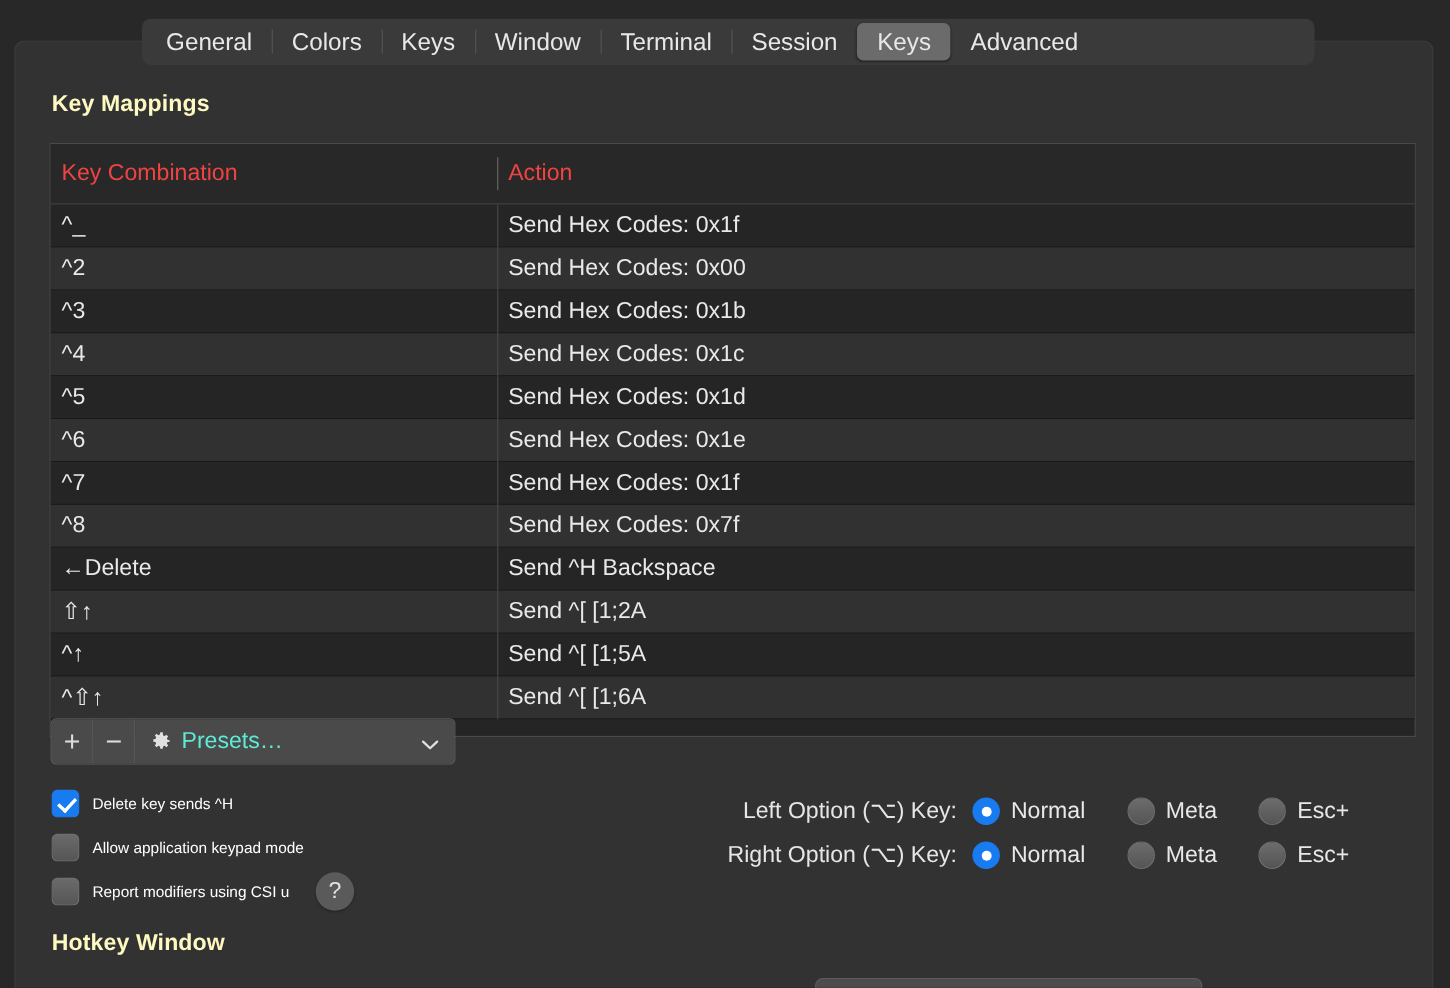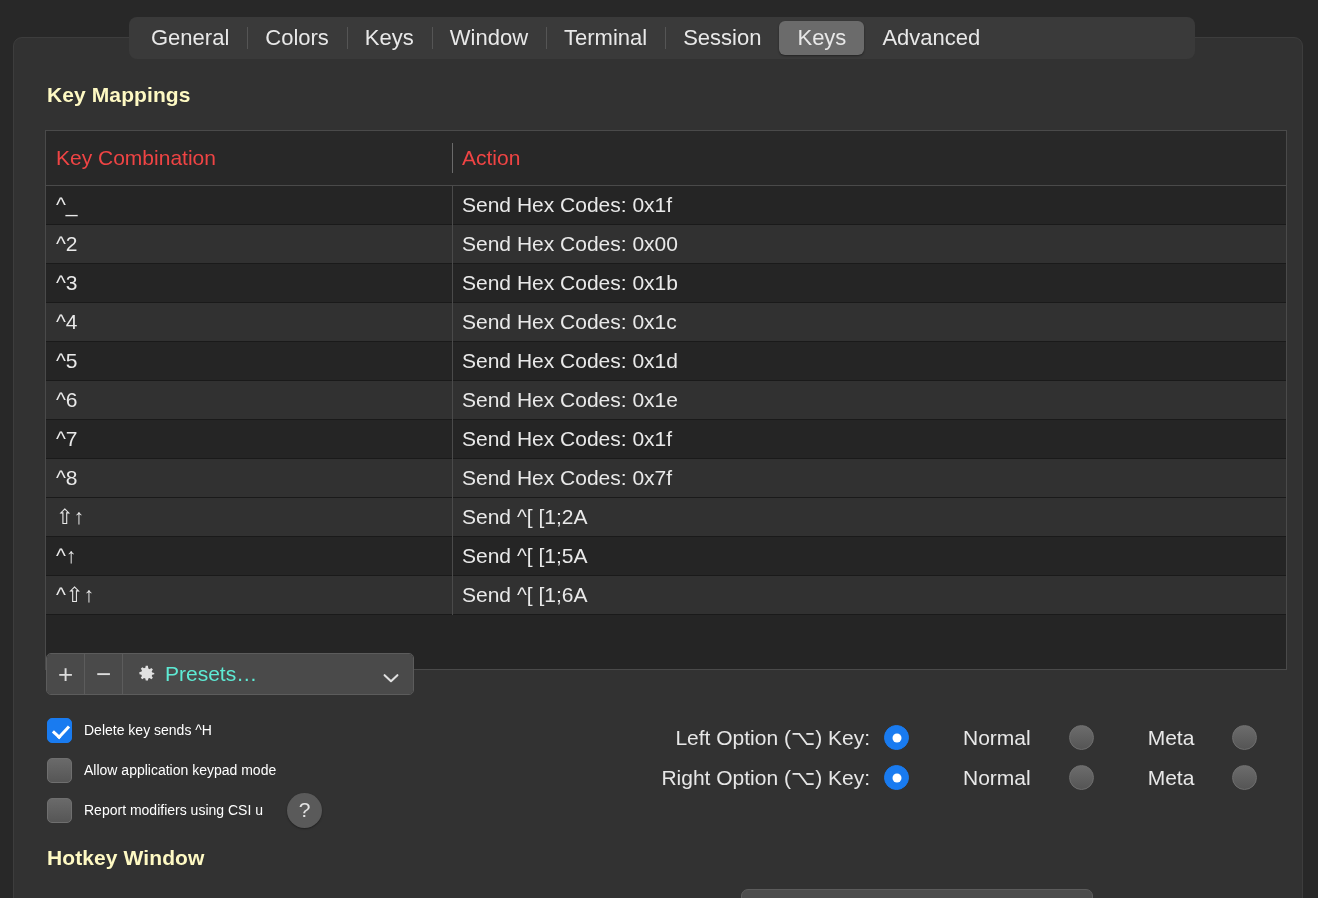--- a/index.html
+++ b/index.html
@@ -209,21 +209,21 @@
   .optrow {
     display: flex; align-items: flex-end; height: 40px;
   }
   .optrow .rowlabel {
     color: #e6e6e6; font-size: 21px;
     width: 265px; text-align: right;
     padding-right: 14px;
     white-space: nowrap;
   }
   .radio-item { display: flex; align-items: center; gap: 10px; }
-  .radio-item .rl { color: #e8e8e8; font-size: 21px; white-space: nowrap; margin-left: 44px; }
+  .radio-item .rl { color: #e8e8e8; font-size: 21px; white-space: nowrap; }
   .radio {
     width: 25px; height: 25px; border-radius: 50%;
     background: linear-gradient(180deg,#6c6c6c,#555);
     border: 1px solid #6f6f6f;
     flex: 0 0 auto;
     position: relative;
   }
   .radio.on { background: #197bf0; border-color: #197bf0; }
   .radio.on::after {
     content: "";
@@ -284,20 +284,24 @@
             <div class="td k">^6</div>
             <div class="td a">Send Hex Codes: 0x1e</div>
           </div>
           <div class="tr even">
             <div class="td k">^7</div>
             <div class="td a">Send Hex Codes: 0x1f</div>
           </div>
           <div class="tr odd">
             <div class="td k">^8</div>
             <div class="td a">Send Hex Codes: 0x7f</div>
+          </div>
+          <div class="tr even">
+            <div class="td k">←Delete</div>
+            <div class="td a">Send ^H Backspace</div>
           </div>
           <div class="tr odd">
             <div class="td k">⇧↑</div>
             <div class="td a">Send ^[ [1;2A</div>
           </div>
           <div class="tr even">
             <div class="td k">^↑</div>
             <div class="td a">Send ^[ [1;5A</div>
           </div>
           <div class="tr odd">

